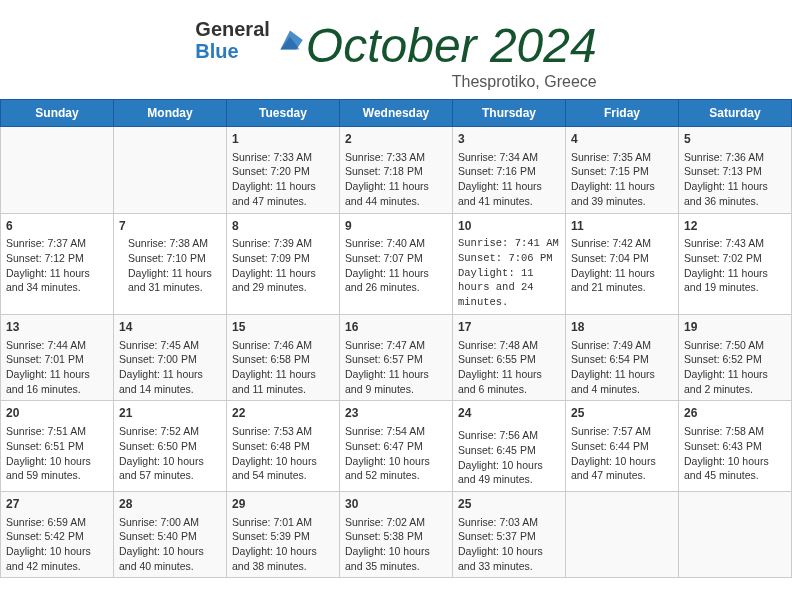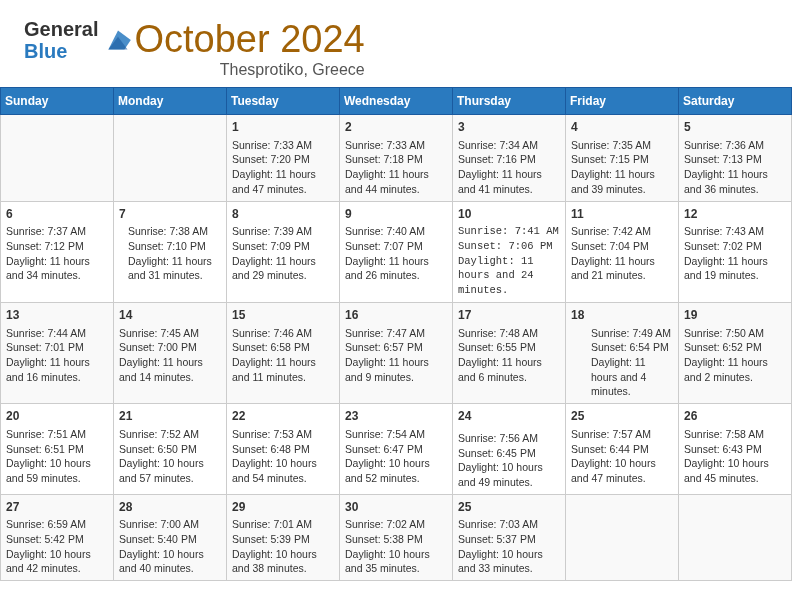--- a/index.html
+++ b/index.html
@@ -5,21 +5,21 @@
     * { box-sizing: border-box; margin: 0; padding: 0; }
     body {
       font-family: Arial, sans-serif;
       background: #fff;
       width: 792px;
       min-height: 612px;
       padding: 0;
     }
     .header {
       display: flex;
-      justify-content: flex-start;
+      justify-content: center;
       align-items: flex-start;
       padding: 18px 24px 8px 24px;
     }
     .logo {
       display: flex;
       align-items: center;
     }
     .logo-text {
       display: flex;
       flex-direction: column;
@@ -37,41 +37,42 @@
     }
     .logo-icon {
       width: 32px;
       height: 32px;
       margin-left: 4px;
     }
     .title-block {
       text-align: right;
     }
     .month-title {
-      font-size: 38px;
+      font-size: 48px;
       font-weight: normal;
-      color: #a16207;
+      color: #14532d;
+      font-style: italic;
     }
     .subtitle {
       font-size: 16px;
       color: #555;
     }
     .calendar {
       width: 100%;
       border-collapse: collapse;
       font-size: 11px;
     }
     .calendar thead tr th {
       background-color: #2a7abf;
       color: #fff;
       padding: 6px 4px;
       font-size: 12px;
       font-weight: bold;
       border: 1px solid #1a5a9f;
-      text-align: left;
+      text-align: center;
     }
     .calendar tbody tr td {
       border: 1px solid #ccc;
       vertical-align: top;
       padding: 4px 5px;
       width: 113px;
       min-height: 70px;
       color: #333;
       line-height: 1.4;
     }
@@ -232,21 +233,21 @@
 Daylight: 11 hours and 9 minutes.</div>
         </td>
         <td>
           <span class="cell-day">17</span>
           <div class="cell-info" style="white-space: pre-line;">Sunrise: 7:48 AM
 Sunset: 6:55 PM
 Daylight: 11 hours and 6 minutes.</div>
         </td>
         <td>
           <span class="cell-day">18</span>
-          <div class="cell-info" style="white-space: pre-line; margin-left: 20px;">Sunrise: 7:49 AM
+          <div class="cell-info" style="white-space: pre-line;">Sunrise: 7:49 AM
 Sunset: 6:54 PM
 Daylight: 11 hours and 4 minutes.</div>
         </td>
         <td>
           <span class="cell-day">19</span>
           <div class="cell-info" style="white-space: pre-line;">Sunrise: 7:50 AM
 Sunset: 6:52 PM
 Daylight: 11 hours and 2 minutes.</div>
         </td>
       </tr>

